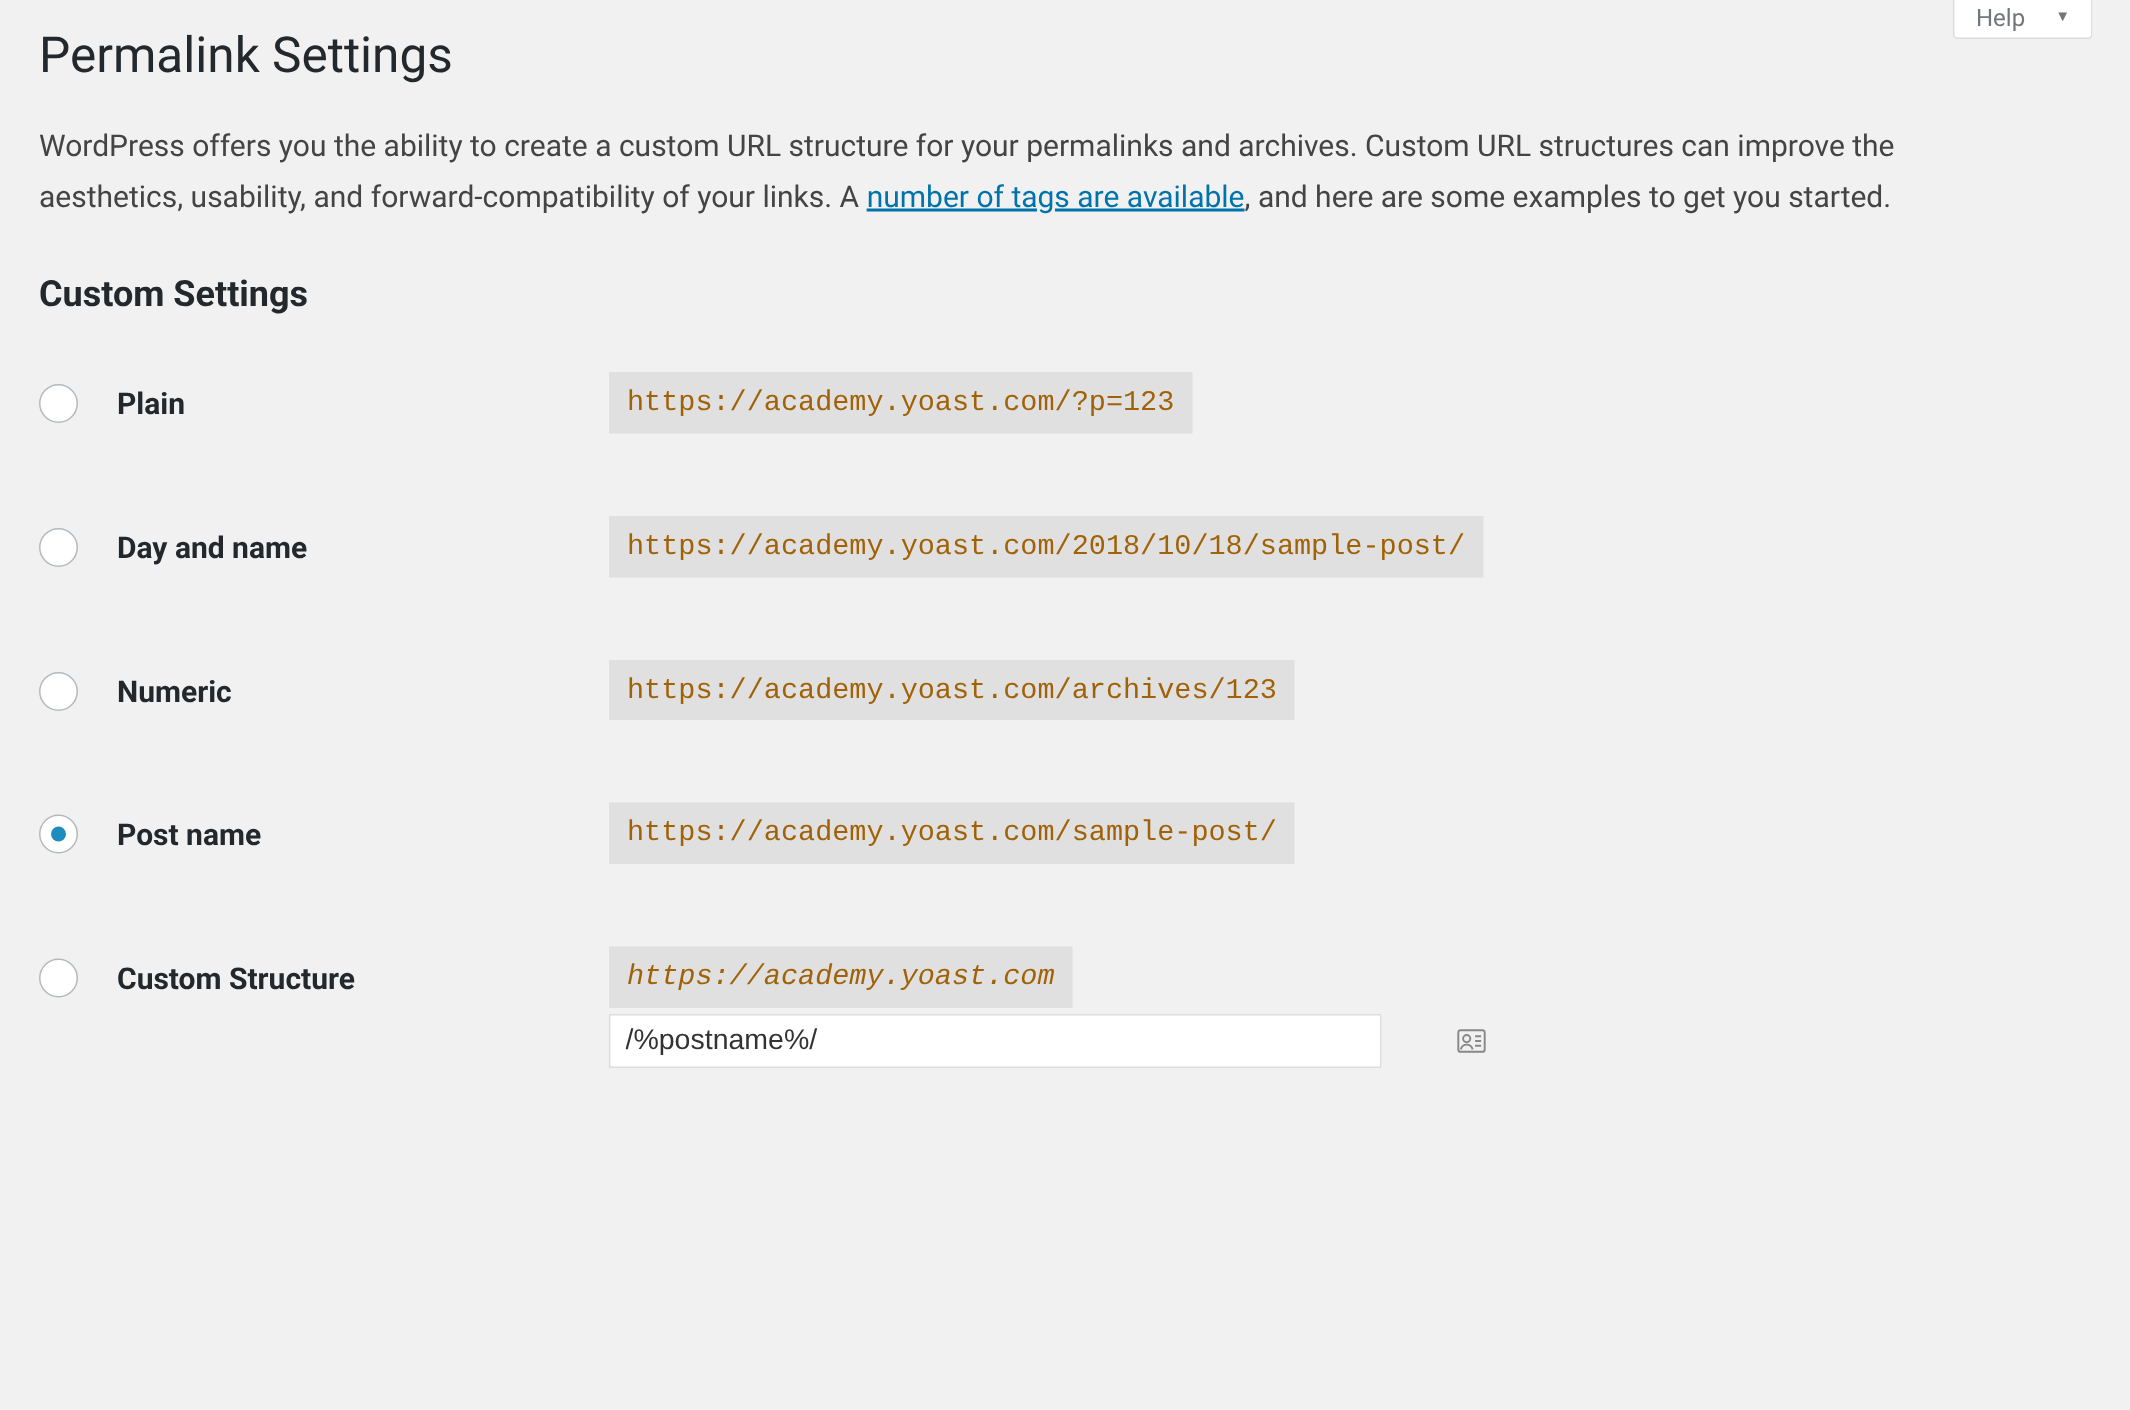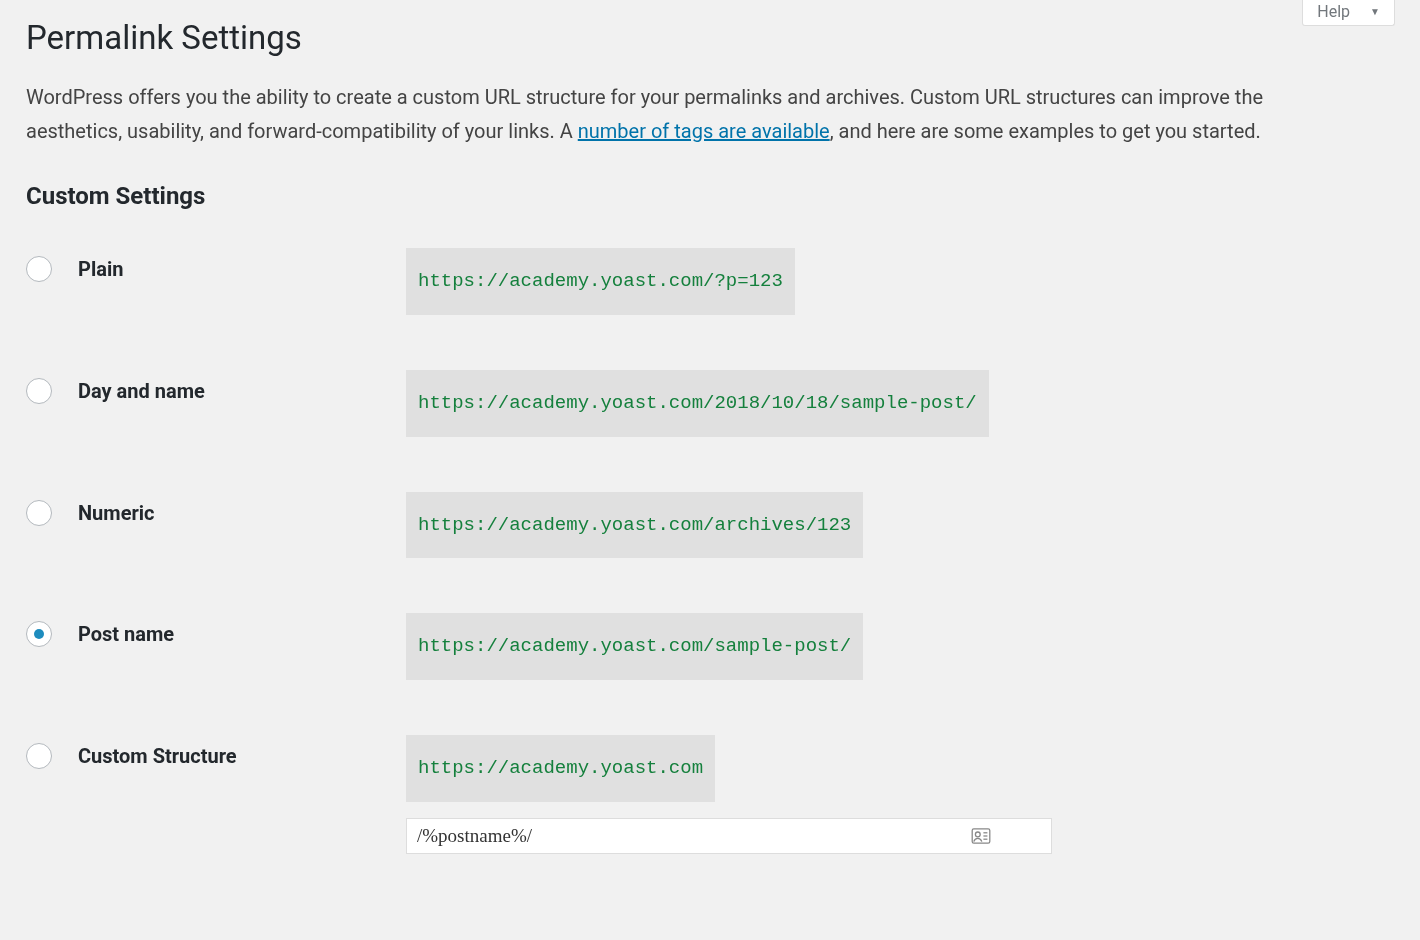--- a/index.html
+++ b/index.html
@@ -116,34 +116,35 @@
       transform: translate(-50%, -50%);
       width: 10px;
       height: 10px;
       background: #1e8cbe;
       border-radius: 50%;
     }
     .code-example {
       display: inline-block;
       font-family: Menlo, Monaco, Consolas, "Courier New", monospace;
       font-size: 19px;
-      color: #15803d;
+      color: #a16207;
       background: #e0e0e0;
-      padding: 21px 12px;
+      padding: 8px 12px;
       line-height: 1.3;
     }
     .custom-row .code-example {
       display: inline-block;
-      margin-bottom: 16px;
+      margin-bottom: 4px;
       vertical-align: bottom;
+      font-style: italic;
     }
     .custom-input {
       display: block;
-      width: 646px;
-      font-family: Liberation Serif, serif;
+      width: 515px;
+      font-family: Liberation Sans, sans-serif;
       font-size: 19px;
       color: #333;
       border: 1px solid #ddd;
       background: #fff;
       padding: 6px 40px 6px 10px;
       margin-top: 0;
       position: relative;
     }
     .custom-input-wrap {
       position: relative;

